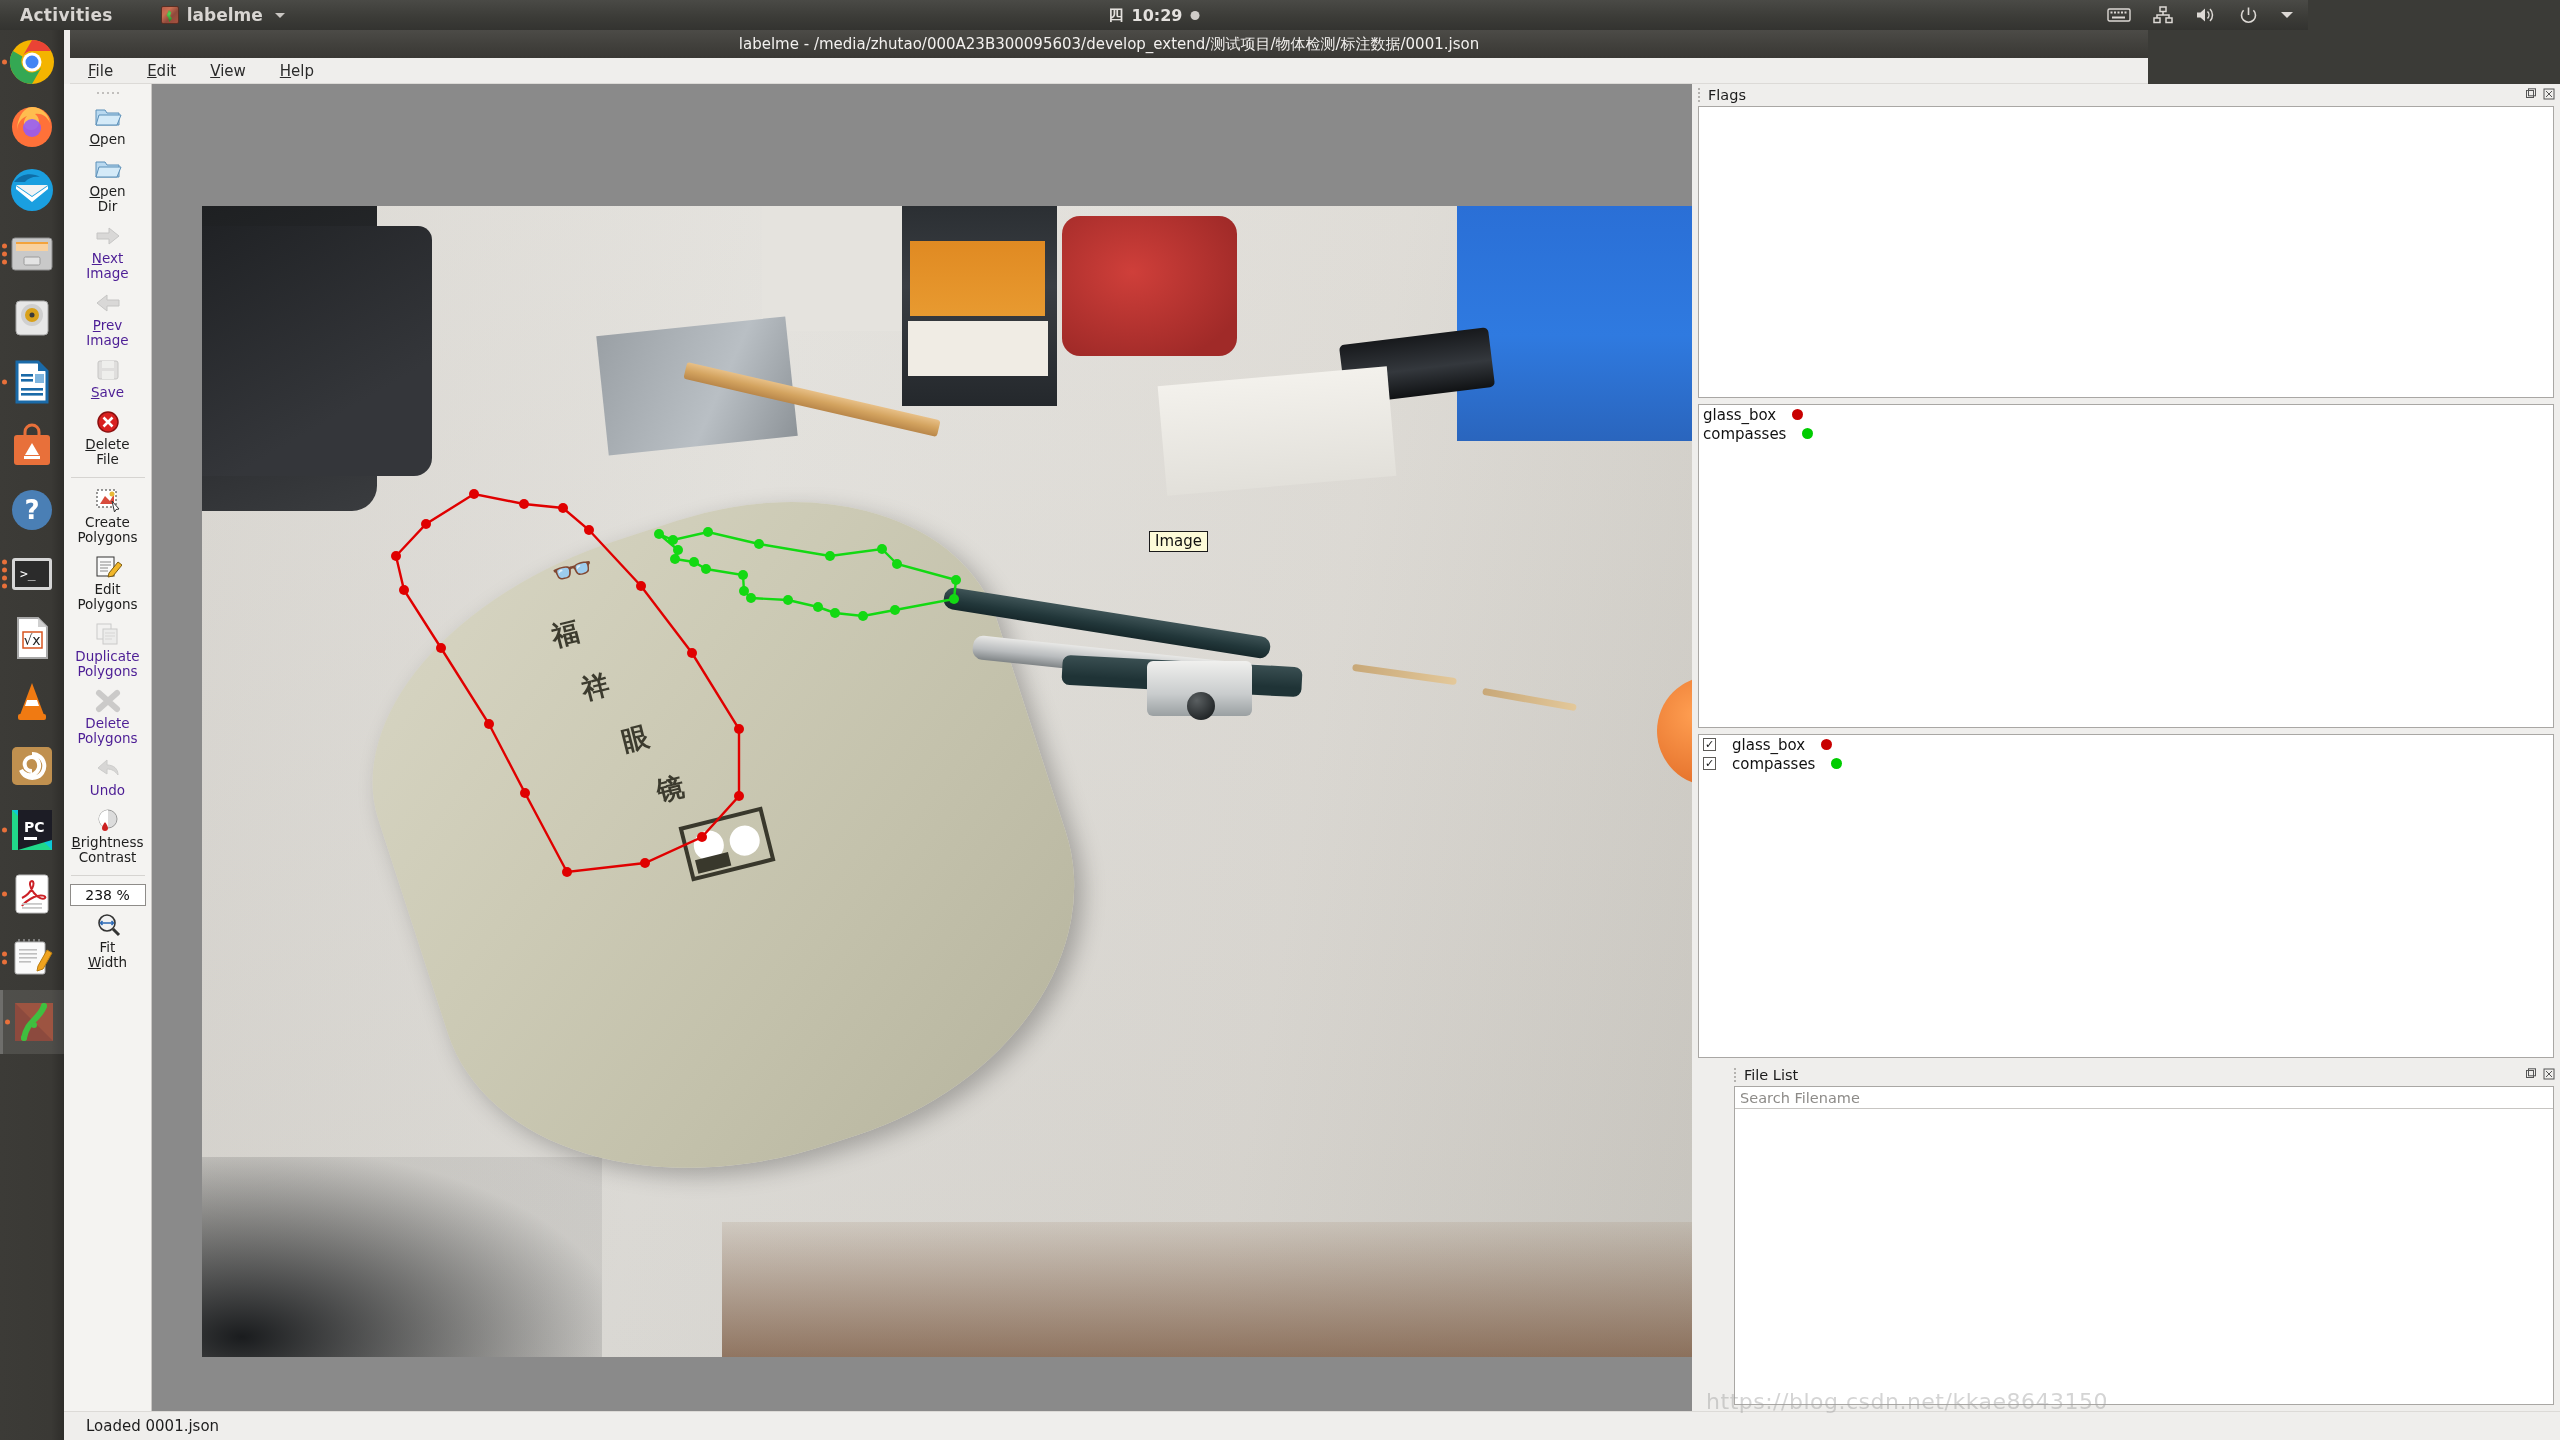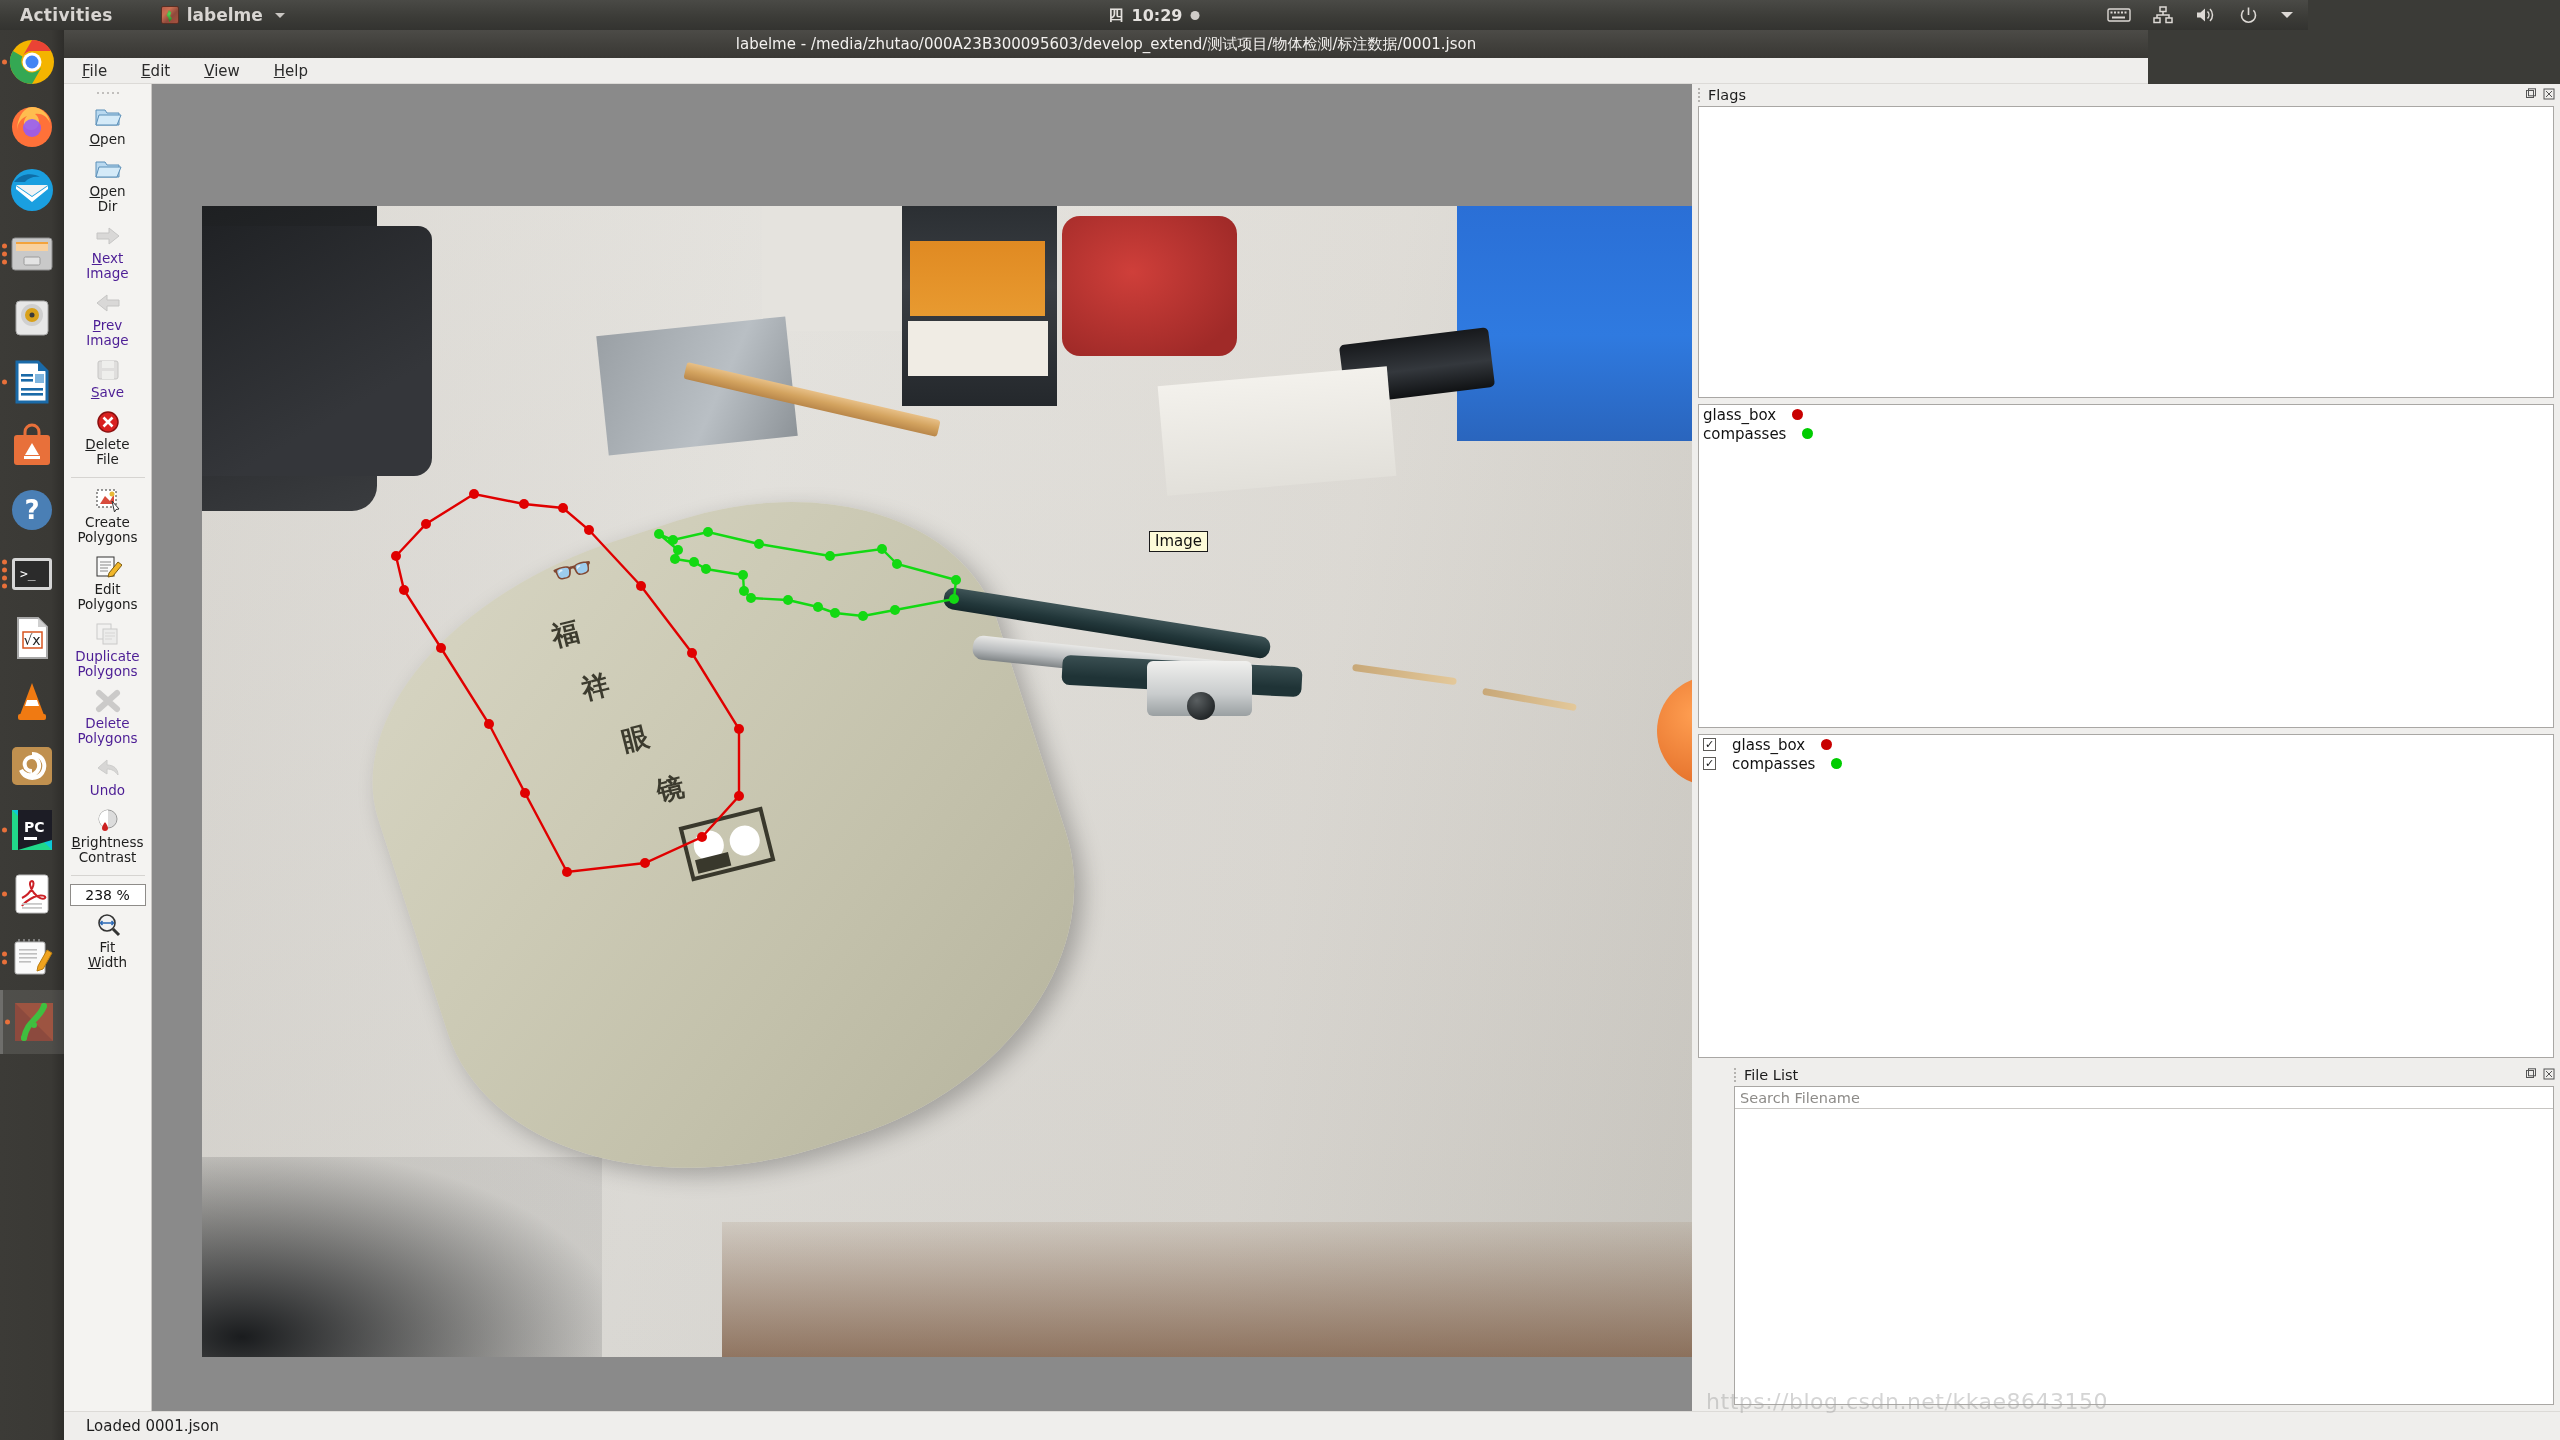--- a/index.html
+++ b/index.html
@@ -43,21 +43,21 @@
     position: absolute; left:0; top:30px; width: 64px; height: 1410px;
     background: linear-gradient(90deg, #3c3b37 0%, #3a3935 80%, #2e2d2a 100%);
   }
   .lnk { position: relative; width: 64px; height: 64px; display:flex; align-items:center; justify-content:center; }
   .lnk .ic { width: 48px; height: 48px; border-radius: 7px; position: relative; display:block; }
   .pips { position:absolute; left:2px; top:50%; transform: translateY(-50%); display:flex; flex-direction:column; gap:3px;}
   .pip { width:5px;height:5px;border-radius:50%; background:#e8703a; }
   .lnk.active { background: rgba(255,255,255,.10); border-left: 3px solid rgba(255,255,255,.18);}
 
   
-  #appwin { position:absolute; left:64px; top:30px; width:2084px; height:1410px; background:#efeeec; }
+  #appwin { position:absolute; left:64px; top:30px; width:2084px; height:1410px; background:#efeeec;padding-left:6px; }
   #titlebar {
     height: 28px; width: 100%;
     background: linear-gradient(180deg,#4c4b47 0%,#403f3b 60%,#393834 100%);
     color: #f2f0ee; font-size: 15px; display:flex; align-items:center; justify-content:center;
     position: relative;
   }
   #menubar {
     height: 26px; background:#efeeec; border-bottom:1px solid #dcdad7;
     display:flex; align-items:center; padding-left: 12px; gap: 22px; font-size: 15px; color:#2b2b2b;
   }

